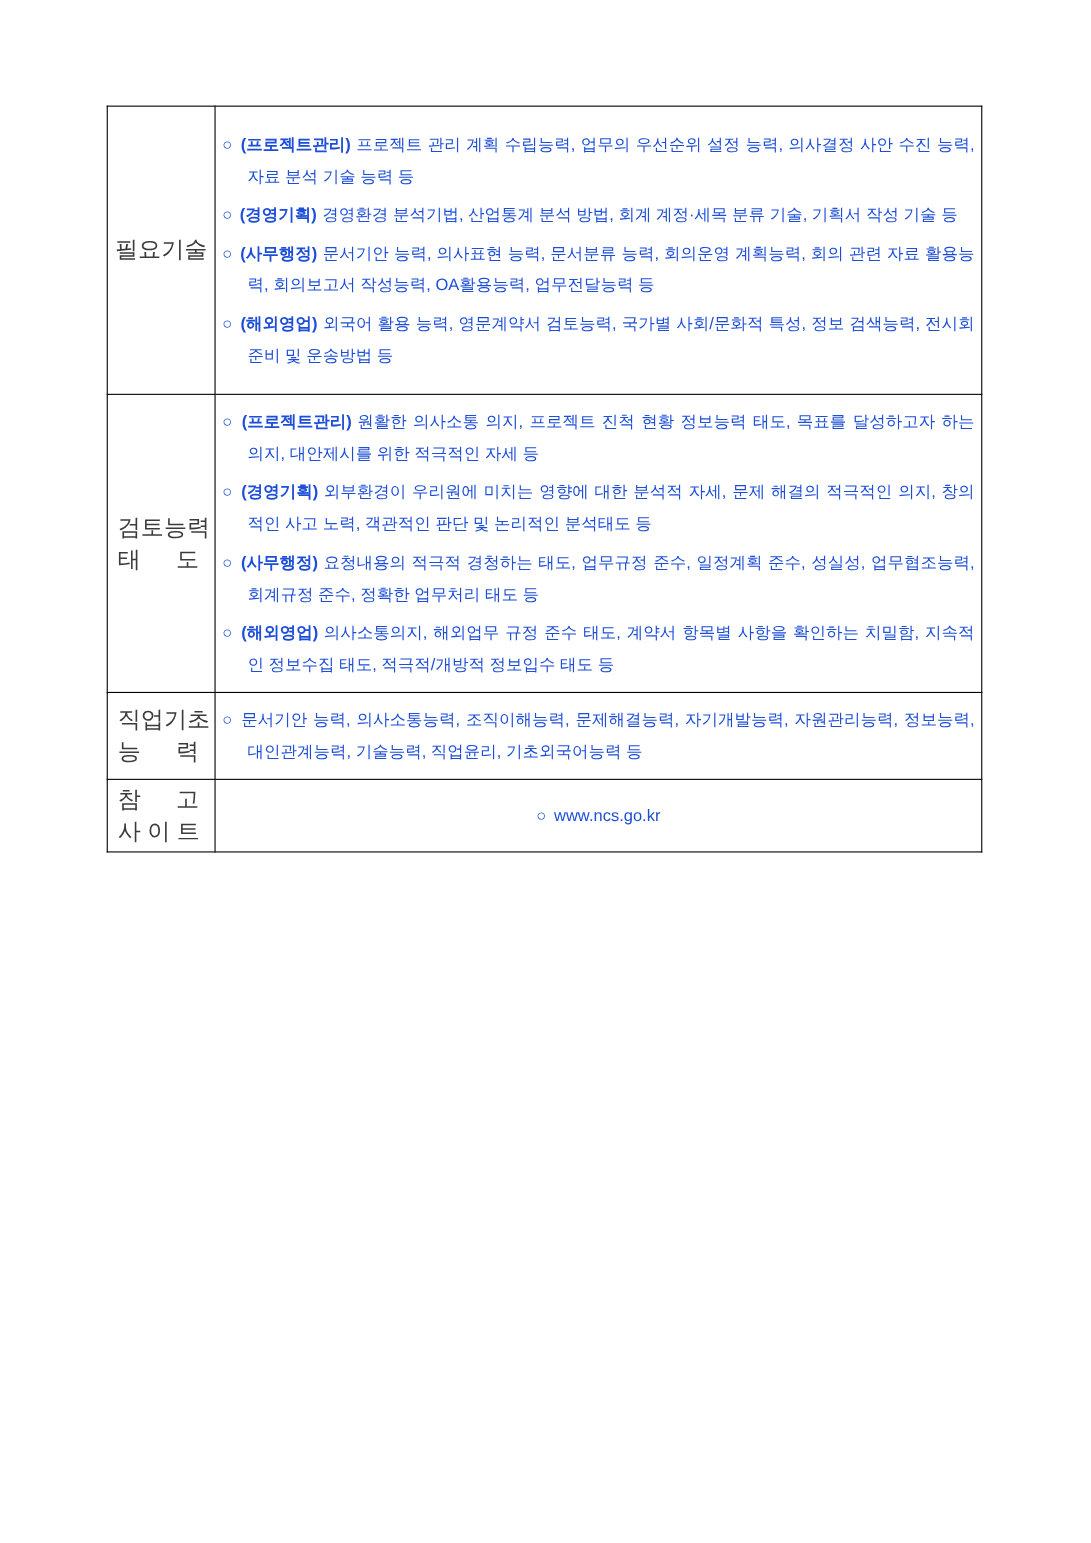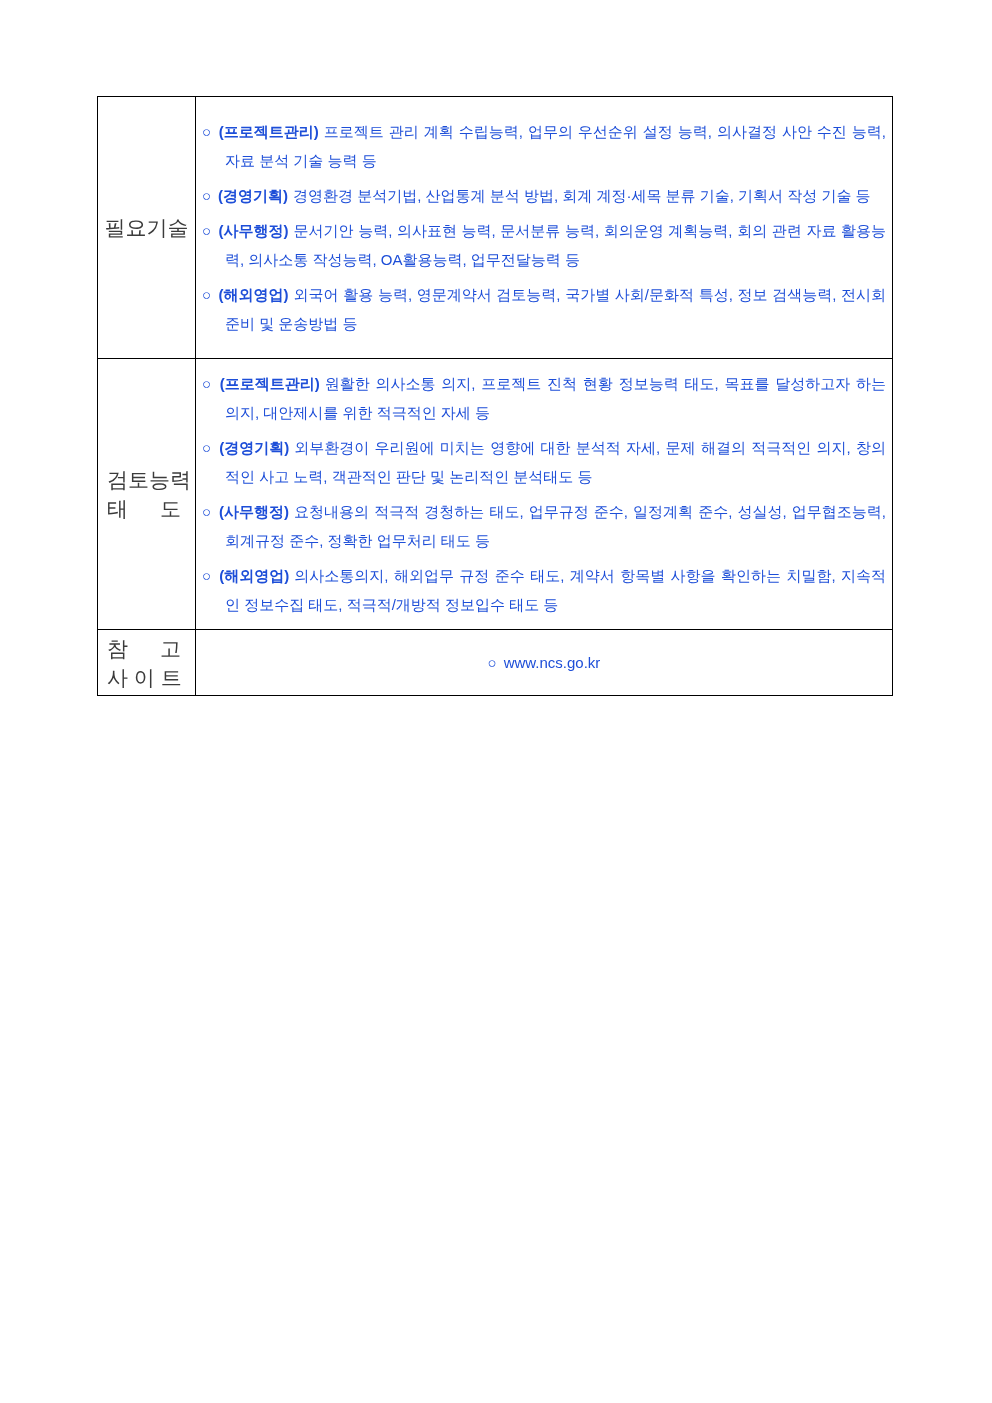--- a/index.html
+++ b/index.html
@@ -84,38 +84,47 @@
     </colgroup>
     <tbody>
 
       <tr class="row-1">
         <td class="label-cell label-center">
           <div class="label-line">필요기술</div>
         </td>
         <td class="content-cell">
           <p class="bullet"><span class="marker">○</span><span class="tag">(프로젝트관리)</span><span class="txt">프로젝트 관리 계획 수립능력, 업무의 우선순위 설정 능력, 의사결정 사안 수진 능력, 자료 분석 기술 능력 등</span></p>
           <p class="bullet"><span class="marker">○</span><span class="tag">(경영기획)</span><span class="txt">경영환경 분석기법, 산업통계 분석 방법, 회계 계정·세목 분류 기술, 기획서 작성 기술 등</span></p>
-          <p class="bullet"><span class="marker">○</span><span class="tag">(사무행정)</span><span class="txt">문서기안 능력, 의사표현 능력, 문서분류 능력, 회의운영 계획능력, 회의 관련 자료 활용능력, 의사소통 작성능력, OA활용능력, 업무전달능력 등</span></p>
+          <p class="bullet"><span class="marker">○</span><span class="tag">(사무행정)</span><span class="txt">문서기안 능력, 의사표현 능력, 문서분류 능력, 회의운영 계획능력, 회의 관련 자료 활용능력, 회의보고서 작성능력, OA활용능력, 업무전달능력 등</span></p>
           <p class="bullet"><span class="marker">○</span><span class="tag">(해외영업)</span><span class="txt">외국어 활용 능력, 영문계약서 검토능력, 국가별 사회/문화적 특성, 정보 검색능력, 전시회 준비 및 운송방법 등</span></p>
         </td>
       </tr>
 
       <tr class="row-2">
         <td class="label-cell label-just">
           <div class="label-line">검토능력</div>
           <div class="label-line">태 도</div>
         </td>
         <td class="content-cell">
           <p class="bullet"><span class="marker">○</span><span class="tag">(프로젝트관리)</span><span class="txt">원활한 의사소통 의지, 프로젝트 진척 현황 정보능력 태도, 목표를 달성하고자 하는 의지, 대안제시를 위한 적극적인 자세 등</span></p>
           <p class="bullet"><span class="marker">○</span><span class="tag">(경영기획)</span><span class="txt">외부환경이 우리원에 미치는 영향에 대한 분석적 자세, 문제 해결의 적극적인 의지, 창의적인 사고 노력, 객관적인 판단 및 논리적인 분석태도 등</span></p>
           <p class="bullet"><span class="marker">○</span><span class="tag">(사무행정)</span><span class="txt">요청내용의 적극적 경청하는 태도, 업무규정 준수, 일정계획 준수, 성실성, 업무협조능력, 회계규정 준수, 정확한 업무처리 태도 등</span></p>
           <p class="bullet"><span class="marker">○</span><span class="tag">(해외영업)</span><span class="txt">의사소통의지, 해외업무 규정 준수 태도, 계약서 항목별 사항을 확인하는 치밀함, 지속적인 정보수집 태도, 적극적/개방적 정보입수 태도 등</span></p>
         </td>
       </tr>
 
+      <tr class="row-3">
+        <td class="label-cell label-just">
+          <div class="label-line">직업기초</div>
+          <div class="label-line">능 력</div>
+        </td>
+        <td class="content-cell">
+          <p class="bullet"><span class="marker">○</span><span class="txt">문서기안 능력, 의사소통능력, 조직이해능력, 문제해결능력, 자기개발능력, 자원관리능력, 정보능력, 대인관계능력, 기술능력, 직업윤리, 기초외국어능력 등</span></p>
+        </td>
+      </tr>
 
       <tr class="row-4">
         <td class="label-cell label-just">
           <div class="label-line">참 고</div>
           <div class="label-line">사 이 트</div>
         </td>
         <td class="content-cell">
           <p class="bullet single"><span class="marker">○</span><span class="txt">www.ncs.go.kr</span></p>
         </td>
       </tr>

